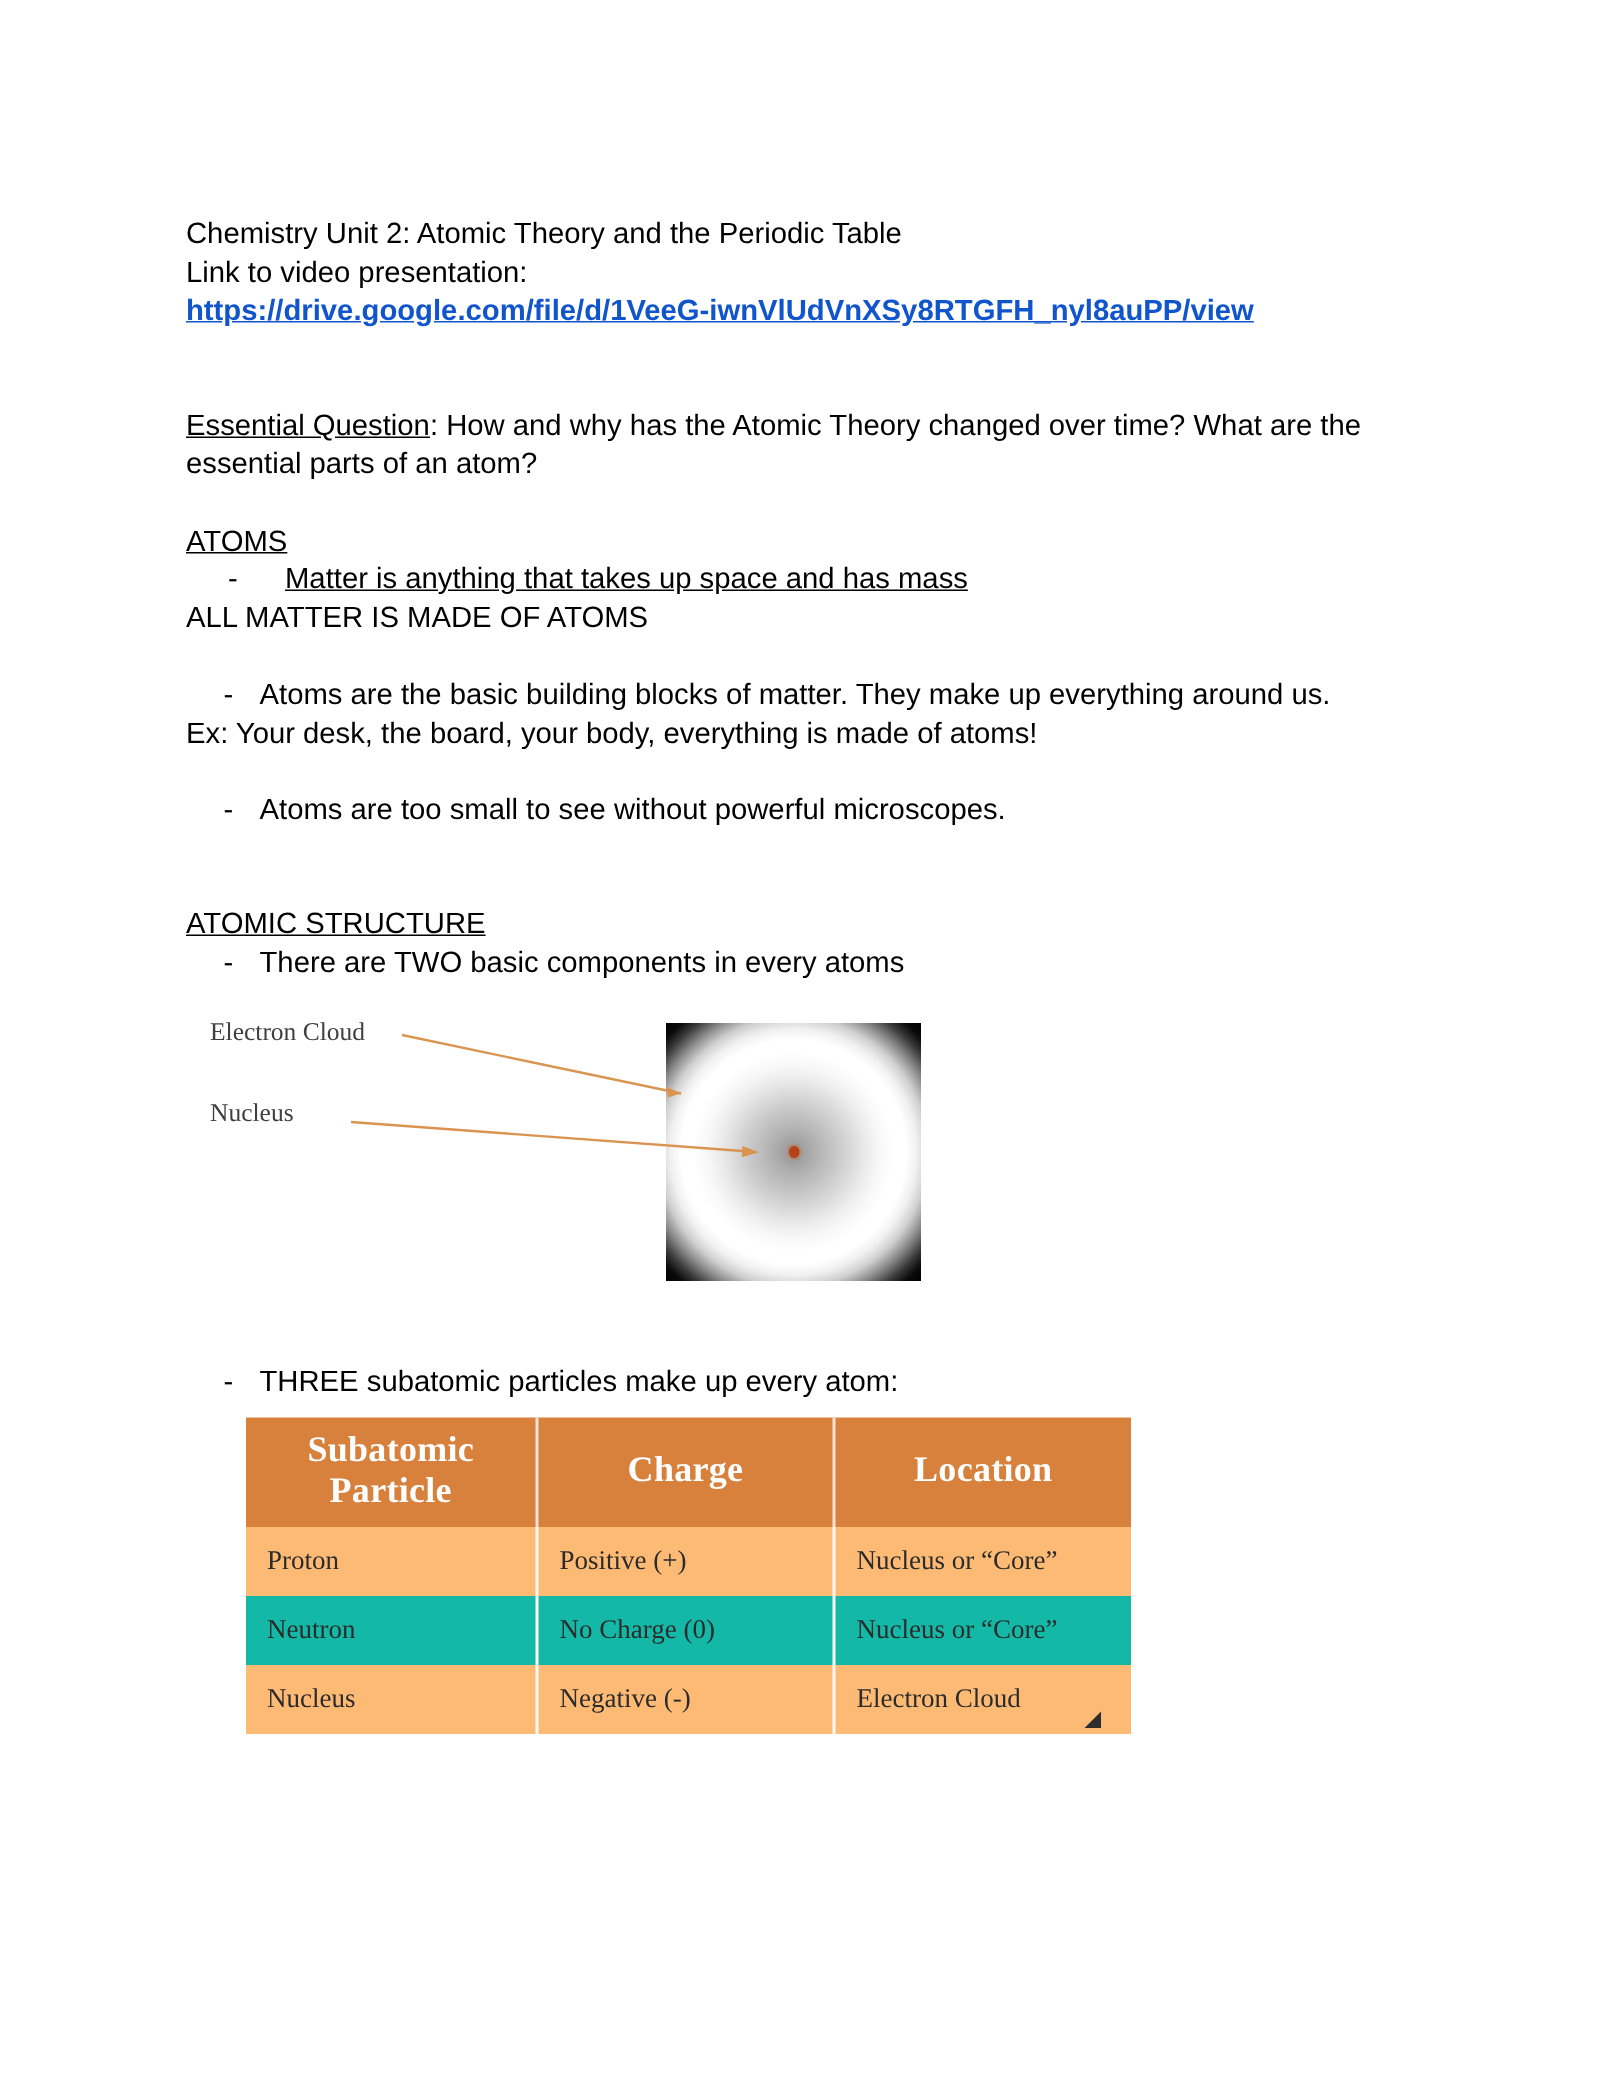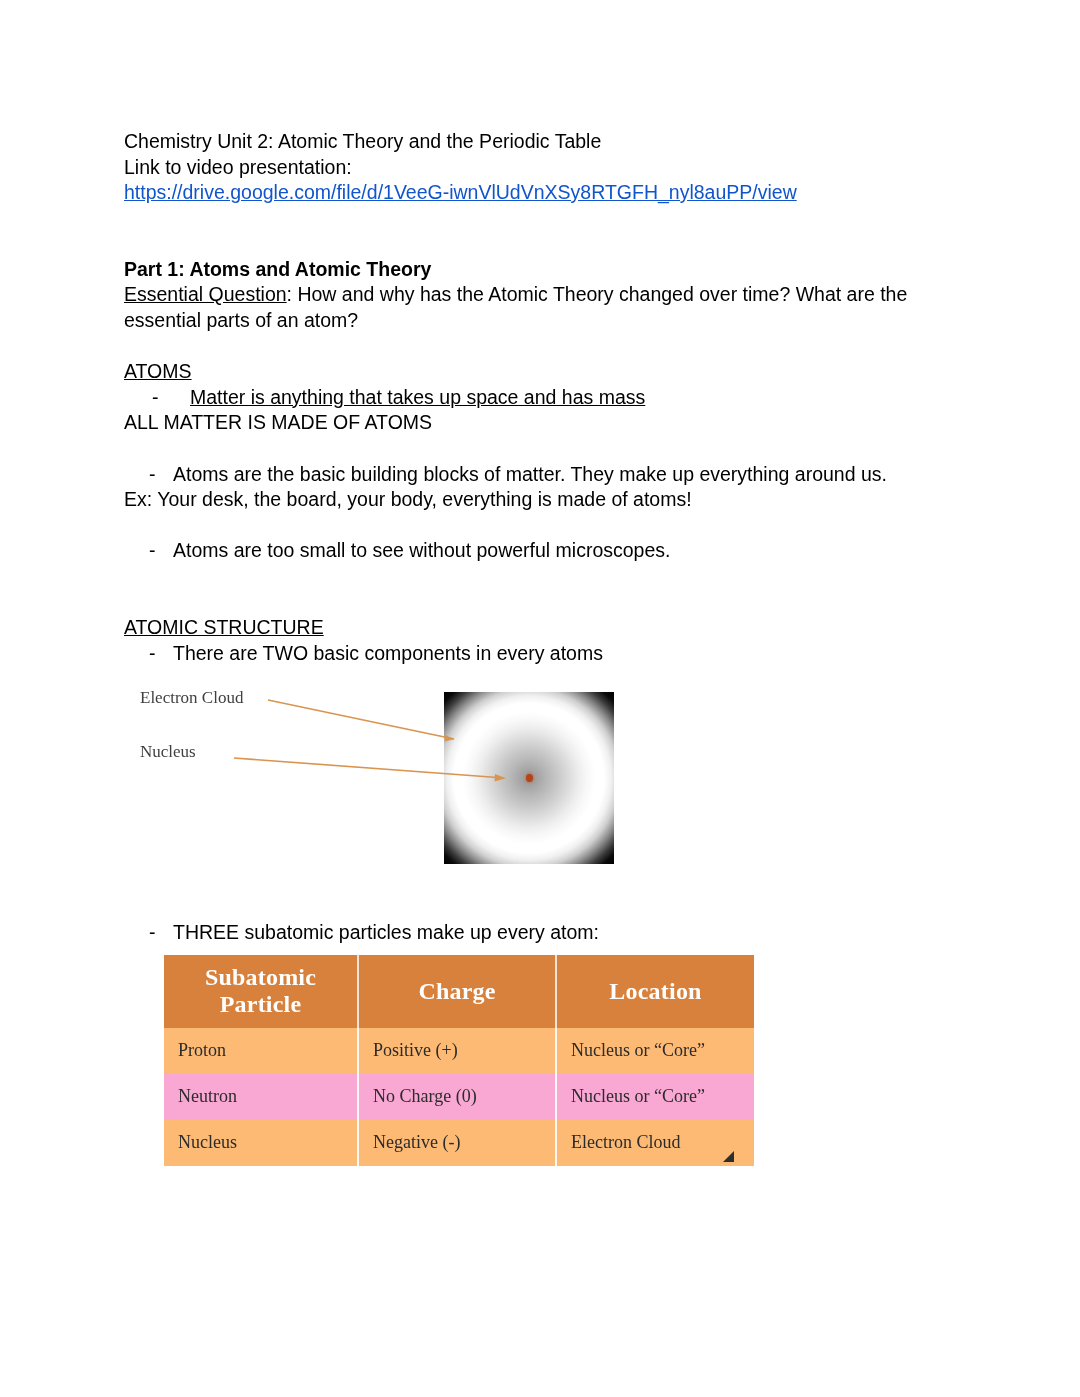--- a/index.html
+++ b/index.html
@@ -21,38 +21,39 @@
     position: absolute;
     left: 0; top: 0;
     width: 1080px;
     height: 1397px;
     background: #ffffff;
   }
 
   .doc-body {
     position: absolute;
     left: 124px;
-    top: 129px;
+    top: 144px;
     width: 830px;
   }
 
   .line {
     font-size: 19.5px;
     line-height: 25.6px;
     color: #000000;
     white-space: pre-wrap;
   }
 
   .link {
     color: #1155cc;
     text-decoration: underline;
     word-break: break-all;
     font-size: 19.5px;
     line-height: 25.6px;
     display: inline-block;
+    font-weight: bold;
   }
 
   .bold { font-weight: bold; }
   .uline { text-decoration: underline; }
 
   .spacer-lg { height: 51px; }
   .spacer-md { height: 25.6px; }
 
   
   .bullet {
@@ -166,21 +167,21 @@
     font-size: 18px;
     color: #2b2b2b;
     padding: 12px 0 13px 14px;
     text-align: left;
     border-right: 2px solid #fdf8f5;
     vertical-align: middle;
   }
   table.subatomic td:last-child { border-right: none; }
 
   tr.row-a td { background: #fdba74; }
-  tr.row-b td { background: #f9a8d4; }
+  tr.row-b td { background: #14b8a6; }
 
   .resize-handle {
     position: absolute;
     right: 40px;
     top: 196px;
     width: 0;
     height: 0;
     border-style: solid;
     border-width: 0 0 11px 11px;
     border-color: transparent transparent #2e2e2e transparent;
@@ -191,21 +192,20 @@
 
 <div class="page">
   <div class="doc-body">
 
     <div class="line">Chemistry Unit 2: Atomic Theory and the Periodic Table</div>
     <div class="line">Link to video presentation:</div>
     <div class="line"><a class="link" href="#">https://drive.google.com/file/d/1VeeG-iwnVlUdVnXSy8RTGFH_nyl8auPP/view</a></div>
 
     <div class="spacer-lg"></div>
 
-    <div class="line bold">Part 1: Atoms and Atomic Theory</div>
     <div class="line"><span class="uline">Essential Question</span><span>:</span><span> How and why has the Atomic Theory changed over time? What are the essential parts of an atom?</span></div>
 
     <div class="spacer-md"></div>
 
     <div class="line"><span class="uline">ATOMS</span></div>
     <div class="bullet wide">
       <span class="dash">-</span>
       <span class="btext">Matter is anything that takes up space and has mass</span>
     </div>
     <div class="line">ALL MATTER IS MADE OF ATOMS</div>

